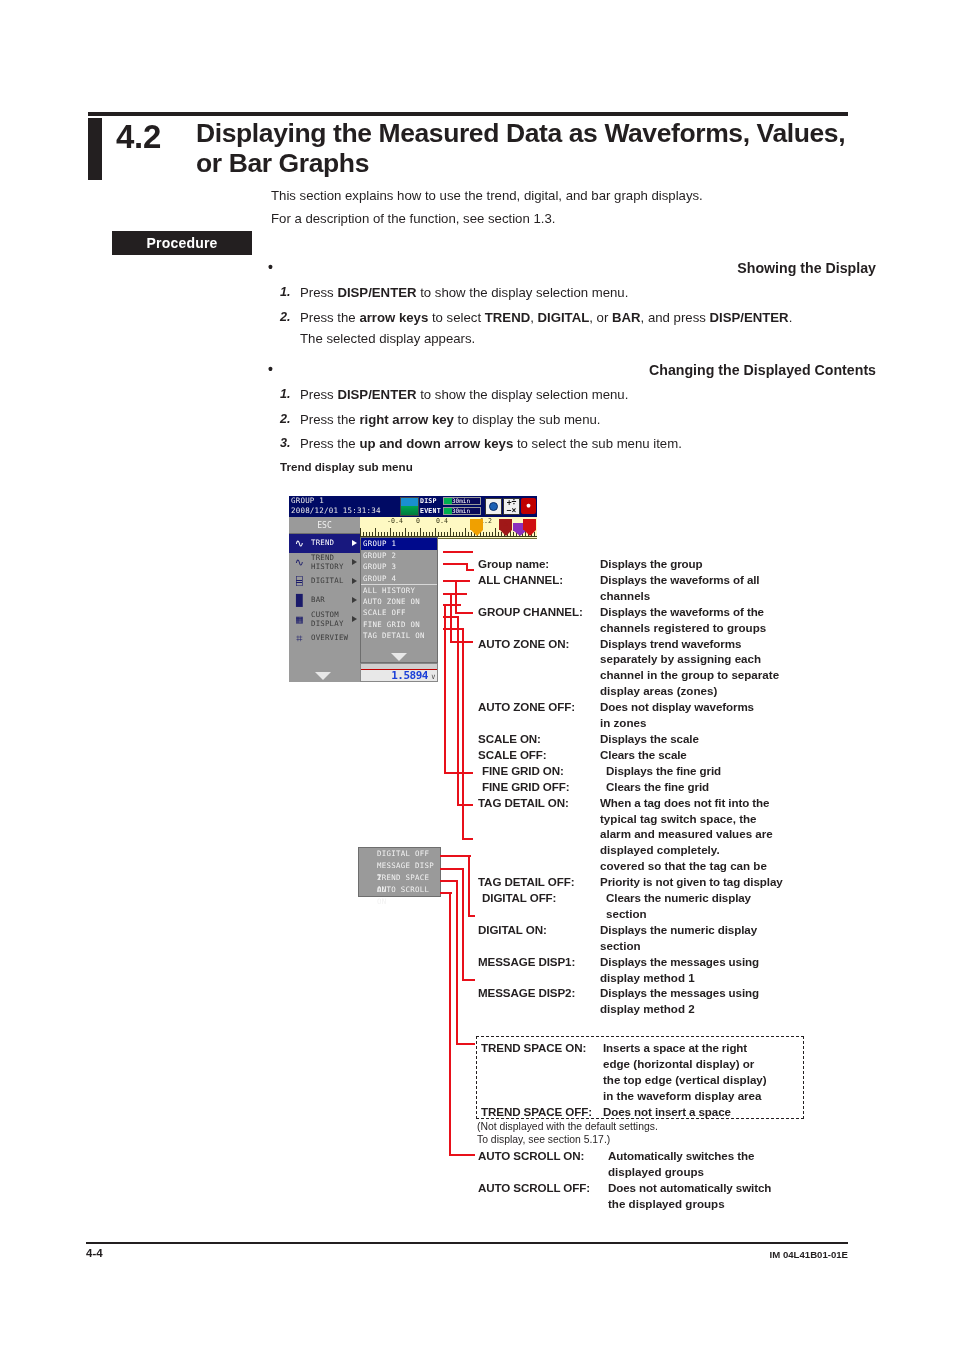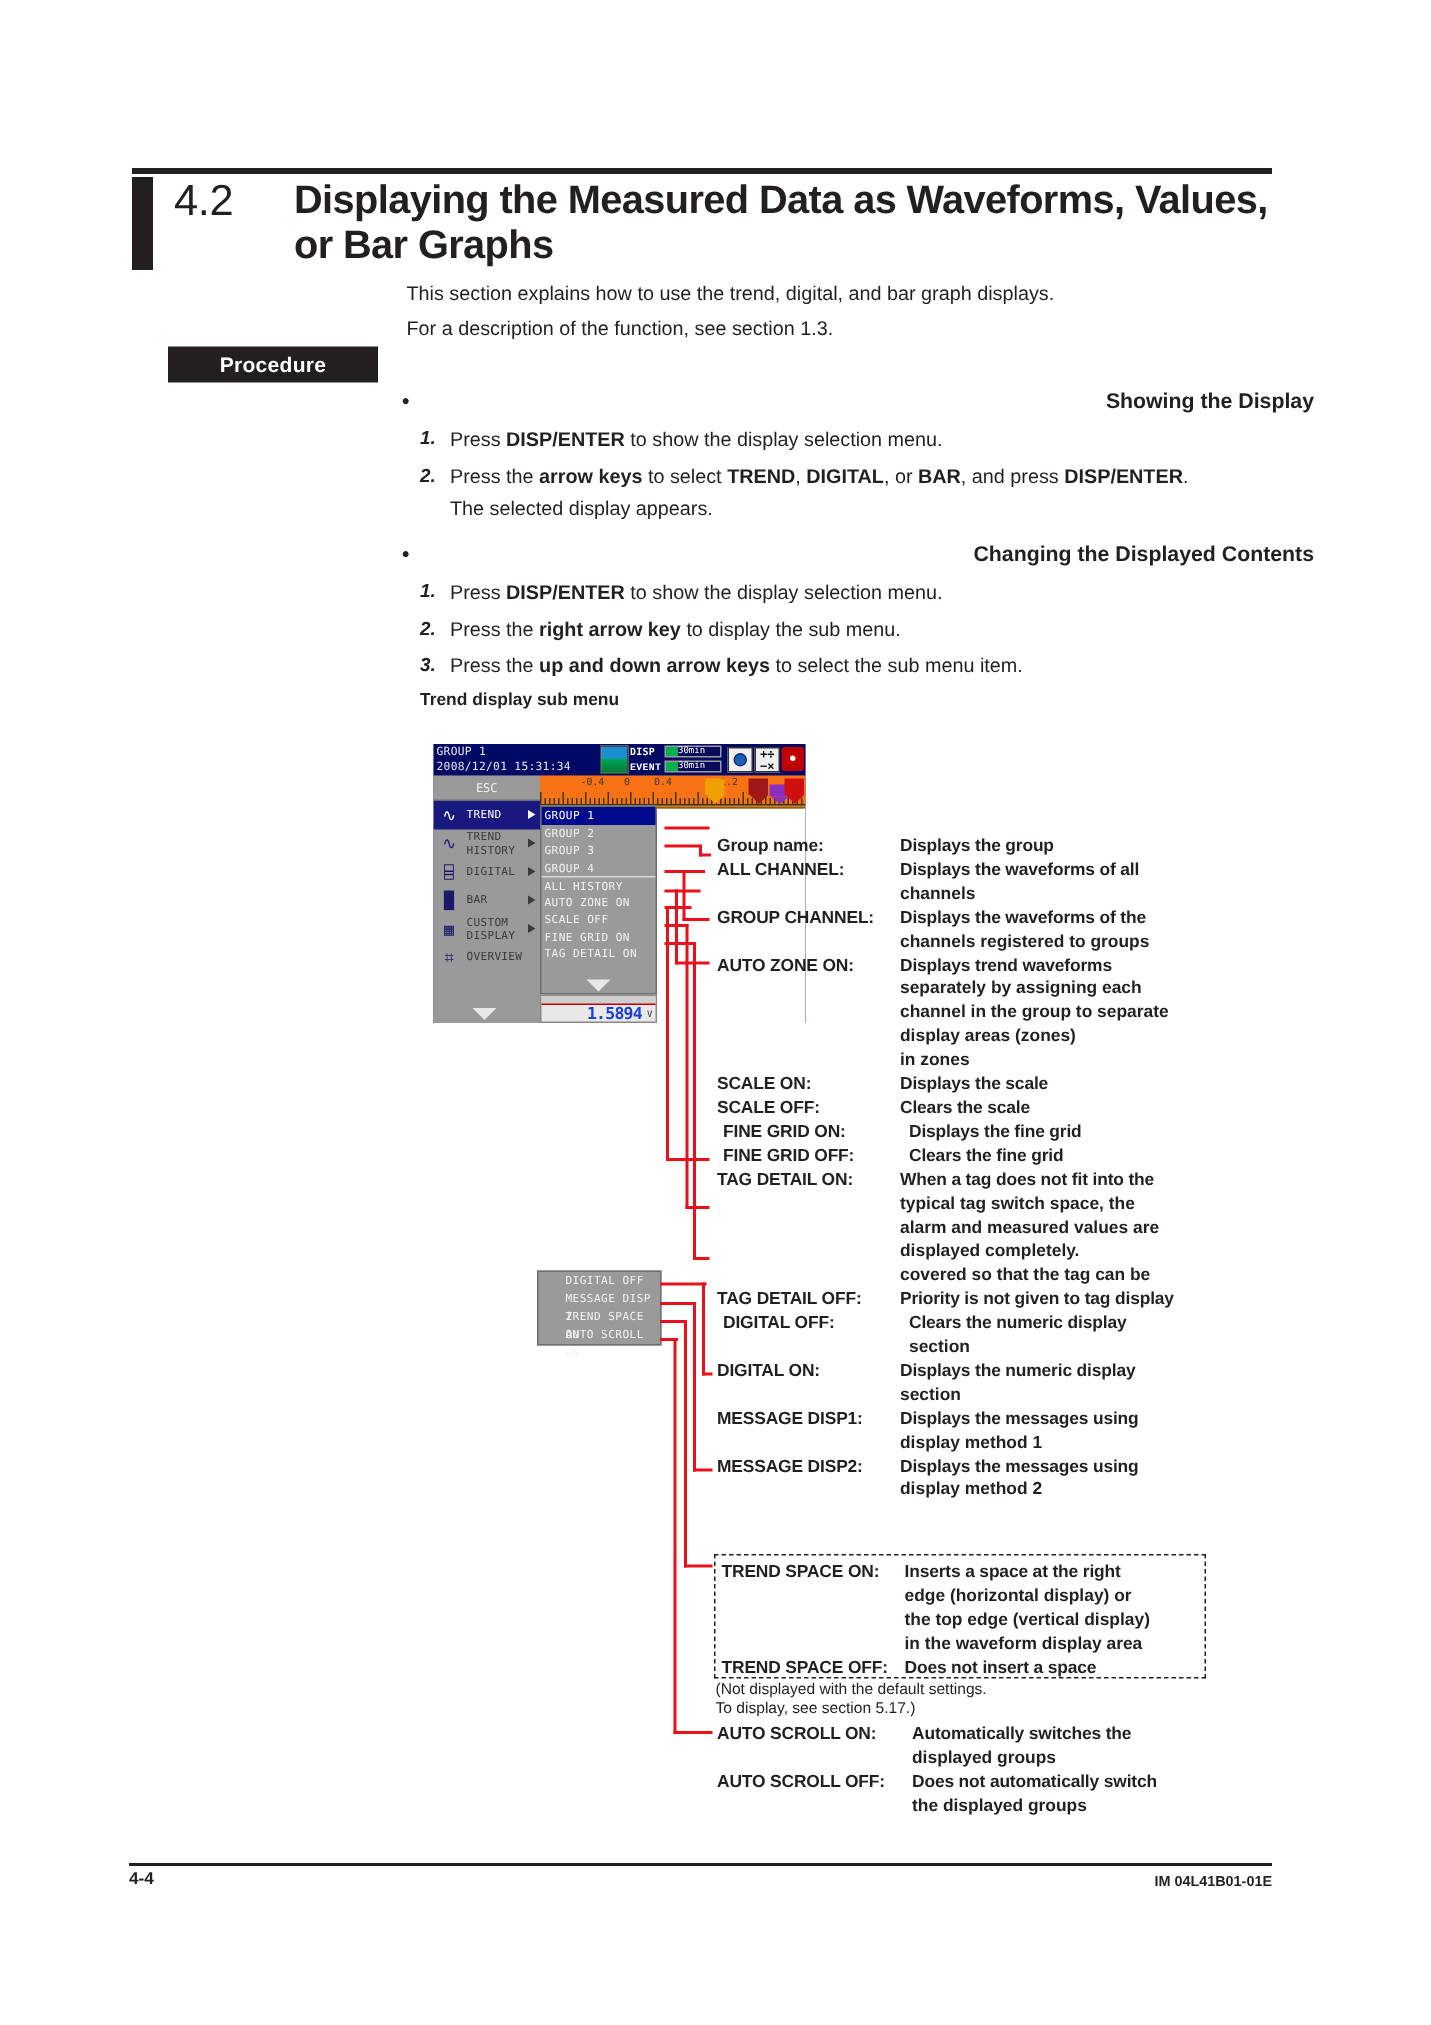--- a/index.html
+++ b/index.html
@@ -18,21 +18,21 @@
     position:absolute; left:88px; top:112px; width:760px; height:4px;
     background:#231f20;
   }
   .section-bar {
     position:absolute; left:88px; top:118px; width:14px; height:62px;
     background:#231f20;
   }
   .title-block { position:absolute; left:116px; top:118px; width:740px; }
   .sec-num {
     display:inline-block; width:80px;
-    font-size:29px; font-weight:normal; letter-spacing:-0.3px;
+    font-size:33px; font-weight:bold; letter-spacing:-0.3px;
     vertical-align:top;
   }
   .sec-title {
     display:inline-block; width:650px;
     font-size:26.5px; font-weight:bold; line-height:1.15;
     letter-spacing:-0.4px;
   }
 
   .intro { position:absolute; left:271px; top:188px; width:600px; }
   .intro p { margin:0 0 6px 0; font-size:13.2px; line-height:1.25; }
@@ -126,21 +126,21 @@
   .icon-alarm {
     position:absolute; left:232px; top:2px; width:15px; height:16px;
     background:#c00000; border-radius:2px;
     display:flex; align-items:center; justify-content:center;
     color:#fff; font-size:8px;
   }
 
   
   .dev-ruler {
     position:absolute; left:71px; top:21px; width:177px; height:22px;
-    background:#f97316;
+    background:#fef9c3;
     border-bottom:1px solid #6a6a30;
   }
   .ruler-num {
     position:absolute; top:0px; font-size:6.6px; color:#3a3a1a;
   }
   .ticks {
     position:absolute; left:0; bottom:2px; width:177px; height:8px;
   }
   .ticks i {
     position:absolute; bottom:0; width:1px; background:#3a3a1a; height:4px;
@@ -553,20 +553,24 @@
       <div class="ddef">Displays the waveforms of the</div>
     </div>
     <div class="dcont">channels registered to groups</div>
     <div class="drow">
       <div class="dterm">AUTO ZONE ON:</div>
       <div class="ddef">Displays trend waveforms</div>
     </div>
     <div class="dcont">separately by assigning each</div>
     <div class="dcont">channel in the group to separate</div>
     <div class="dcont">display areas (zones)</div>
+    <div class="drow">
+      <div class="dterm">AUTO ZONE OFF:</div>
+      <div class="ddef">Does not display waveforms</div>
+    </div>
     <div class="dcont">in zones</div>
     <div class="drow">
       <div class="dterm">SCALE ON:</div>
       <div class="ddef">Displays the scale</div>
     </div>
     <div class="drow">
       <div class="dterm">SCALE OFF:</div>
       <div class="ddef">Clears the scale</div>
     </div>
     <div class="drow">

